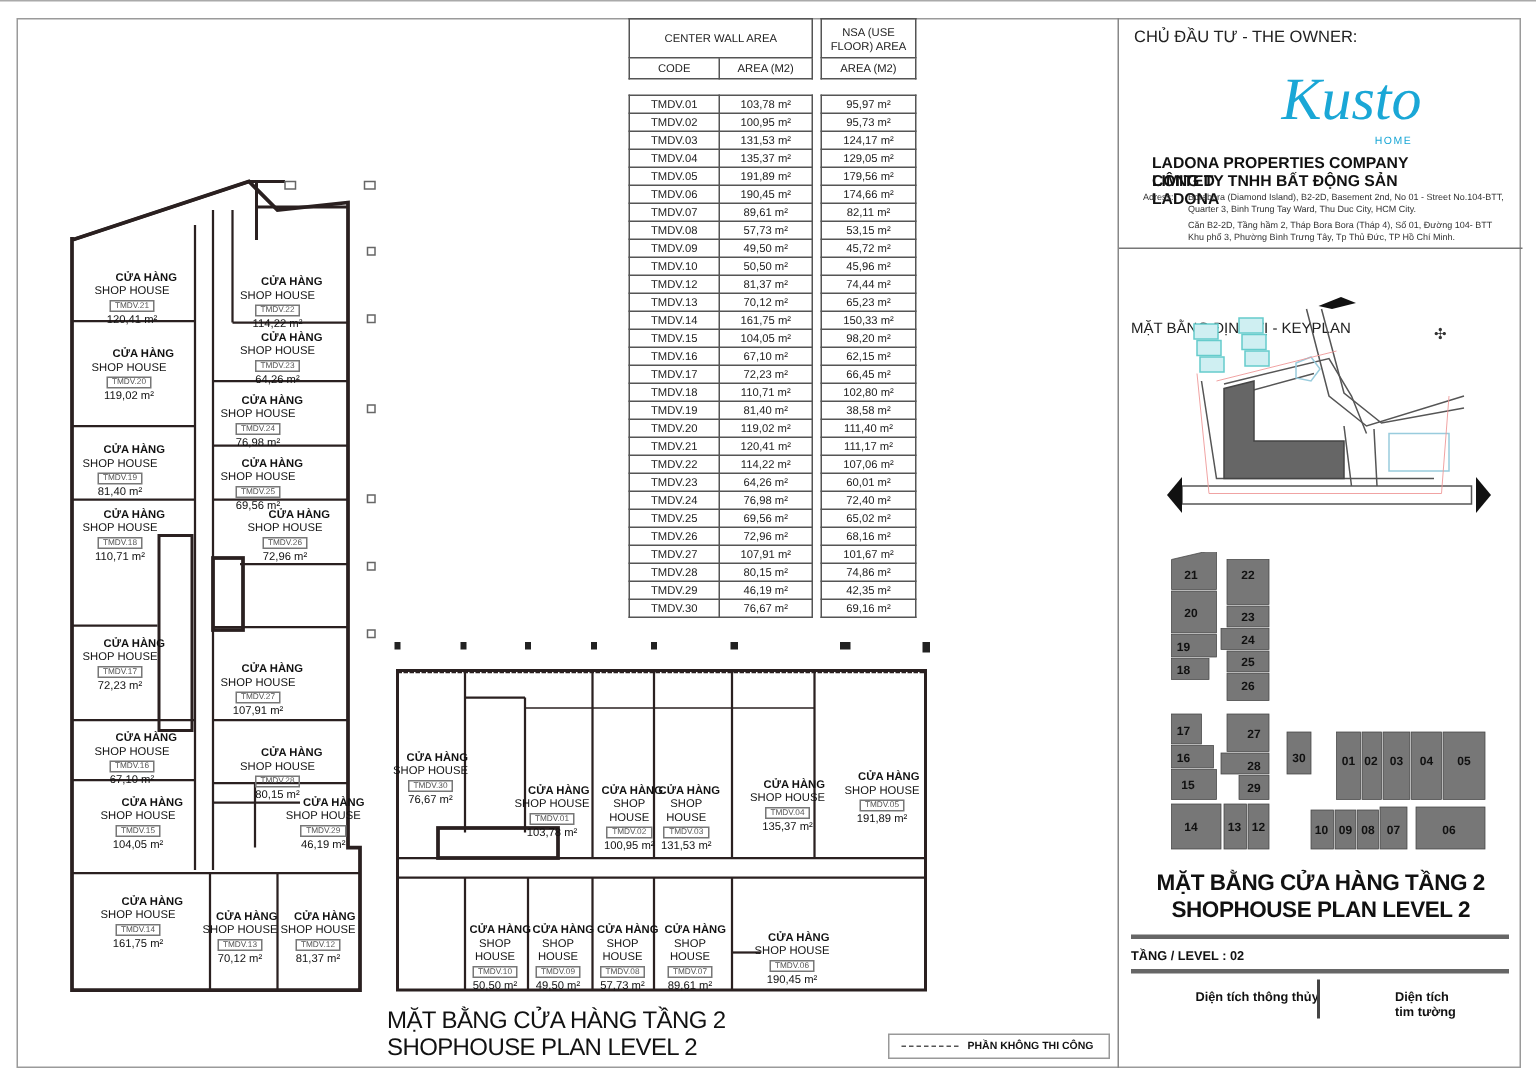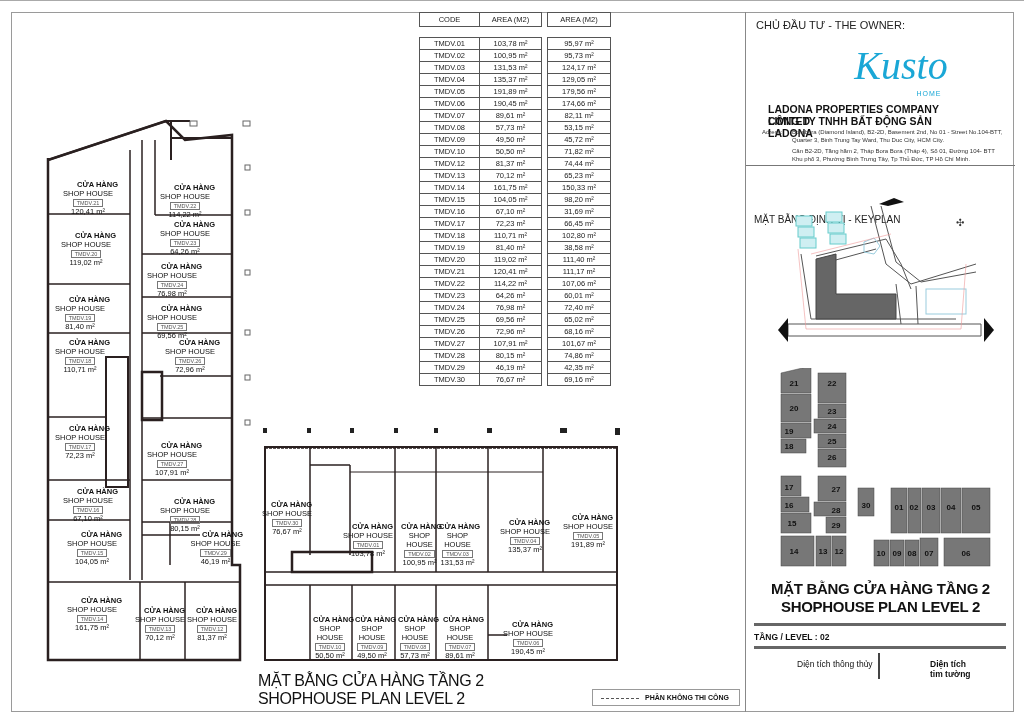--- a/index.html
+++ b/index.html
@@ -27,21 +27,21 @@
   .addr1 { position: absolute; left: 46px; top: 117px; width: 215px; font-size: 6px; line-height: 7.5px; color: #333; }
   .addr2 { position: absolute; left: 46px; top: 136px; width: 215px; font-size: 6px; line-height: 7.5px; color: #333; }
   .sep { position: absolute; left: 0; width: 269px; height: 1px; background: #777; }
   .keyplan-title { position: absolute; left: 8px; top: 158px; font-size: 10px; color: #222; margin-top: 44px; }
   .keyplan { position: absolute; left: 30px; top: 182px; width: 220px; height: 150px; }
   .mini { position: absolute; left: 30px; top: 356px; width: 215px; height: 200px; }
   .title-big1 { position: absolute; left: 0; width: 269px; text-align: center; top: 568px; font-size: 15px; font-weight: bold; letter-spacing: -0.3px; }
   .title-big2 { position: absolute; left: 0; width: 269px; text-align: center; top: 586px; font-size: 15px; font-weight: bold; letter-spacing: -0.3px; }
   .thick { position: absolute; left: 8px; width: 252px; height: 3px; background: #666; }
   .level { position: absolute; left: 8px; top: 620px; font-size: 8.5px; font-weight: bold; }
-  .legend-l { position: absolute; left: 32px; top: 647px; font-size: 8.5px; font-weight: normal; padding-left: 19px; }
+  .legend-l { position: absolute; left: 32px; top: 647px; font-size: 8.5px; font-weight: bold; padding-left: 19px; }
   .legend-r { position: absolute; left: 152px; top: 647px; font-size: 8.5px; font-weight: bold; padding-left: 32px; }
   .legend-div { position: absolute; left: 132px; top: 641px; width: 2px; height: 26px; background: #444; }
 
   
   .plan { position: absolute; left: 0; top: 0; width: 745px; height: 723px; }
   .lbl { position: absolute; text-align: center; font-size: 7.5px; line-height: 9px; color: #111; }
   .lbl .t1 { font-weight: bold; display: block; text-align: right; }
   .lbl .t2 { display: block; }
   .lbl .code { display: inline-block; border: 1px solid #777; font-size: 5.5px; line-height: 6px; padding: 0 3px; color: #555; }
   .lbl .ar { display: block; font-size: 7.5px; }
@@ -259,20 +259,25 @@
   <div class="plan-title1">MẶT BẰNG CỬA HÀNG TẦNG 2</div>
   <div class="plan-title2">SHOPHOUSE PLAN LEVEL 2</div>
   <div class="nolegend">
     <span class="dash"></span><span>PHẦN KHÔNG THI CÔNG</span>
   </div>
 </div>
 
 <div class="tbl-wrap">
   <table class="area">
     <tbody>
+        <tr class="hdr1">
+      <td colspan="2">CENTER WALL AREA</td>
+      <td class="c-gap"></td>
+      <td>NSA (USE FLOOR) AREA</td>
+    </tr>
     <tr class="hdr2">
       <td class="c-code">CODE</td>
       <td class="c-area">AREA (M2)</td>
       <td class="c-gap"></td>
       <td class="c-nsa">AREA (M2)</td>
     </tr>
     <tr class="spacer">
           <td colspan="4"></td>
         </tr>
     </tbody>
@@ -328,21 +333,21 @@
         <tr class="row">
           <td class="c-code">TMDV.09</td>
           <td class="c-area">49,50 m²</td>
           <td class="c-gap"></td>
           <td class="c-nsa">45,72 m²</td>
         </tr>
         <tr class="row">
           <td class="c-code">TMDV.10</td>
           <td class="c-area">50,50 m²</td>
           <td class="c-gap"></td>
-          <td class="c-nsa">71,82 m²</td>
+          <td class="c-nsa">45,96 m²</td>
         </tr>
         <tr class="row">
           <td class="c-code">TMDV.12</td>
           <td class="c-area">81,37 m²</td>
           <td class="c-gap"></td>
           <td class="c-nsa">74,44 m²</td>
         </tr>
         <tr class="row">
           <td class="c-code">TMDV.13</td>
           <td class="c-area">70,12 m²</td>
@@ -358,21 +363,21 @@
         <tr class="row">
           <td class="c-code">TMDV.15</td>
           <td class="c-area">104,05 m²</td>
           <td class="c-gap"></td>
           <td class="c-nsa">98,20 m²</td>
         </tr>
         <tr class="row">
           <td class="c-code">TMDV.16</td>
           <td class="c-area">67,10 m²</td>
           <td class="c-gap"></td>
-          <td class="c-nsa">31,69 m²</td>
+          <td class="c-nsa">62,15 m²</td>
         </tr>
         <tr class="row">
           <td class="c-code">TMDV.17</td>
           <td class="c-area">72,23 m²</td>
           <td class="c-gap"></td>
           <td class="c-nsa">66,45 m²</td>
         </tr>
         <tr class="row">
           <td class="c-code">TMDV.18</td>
           <td class="c-area">110,71 m²</td>

